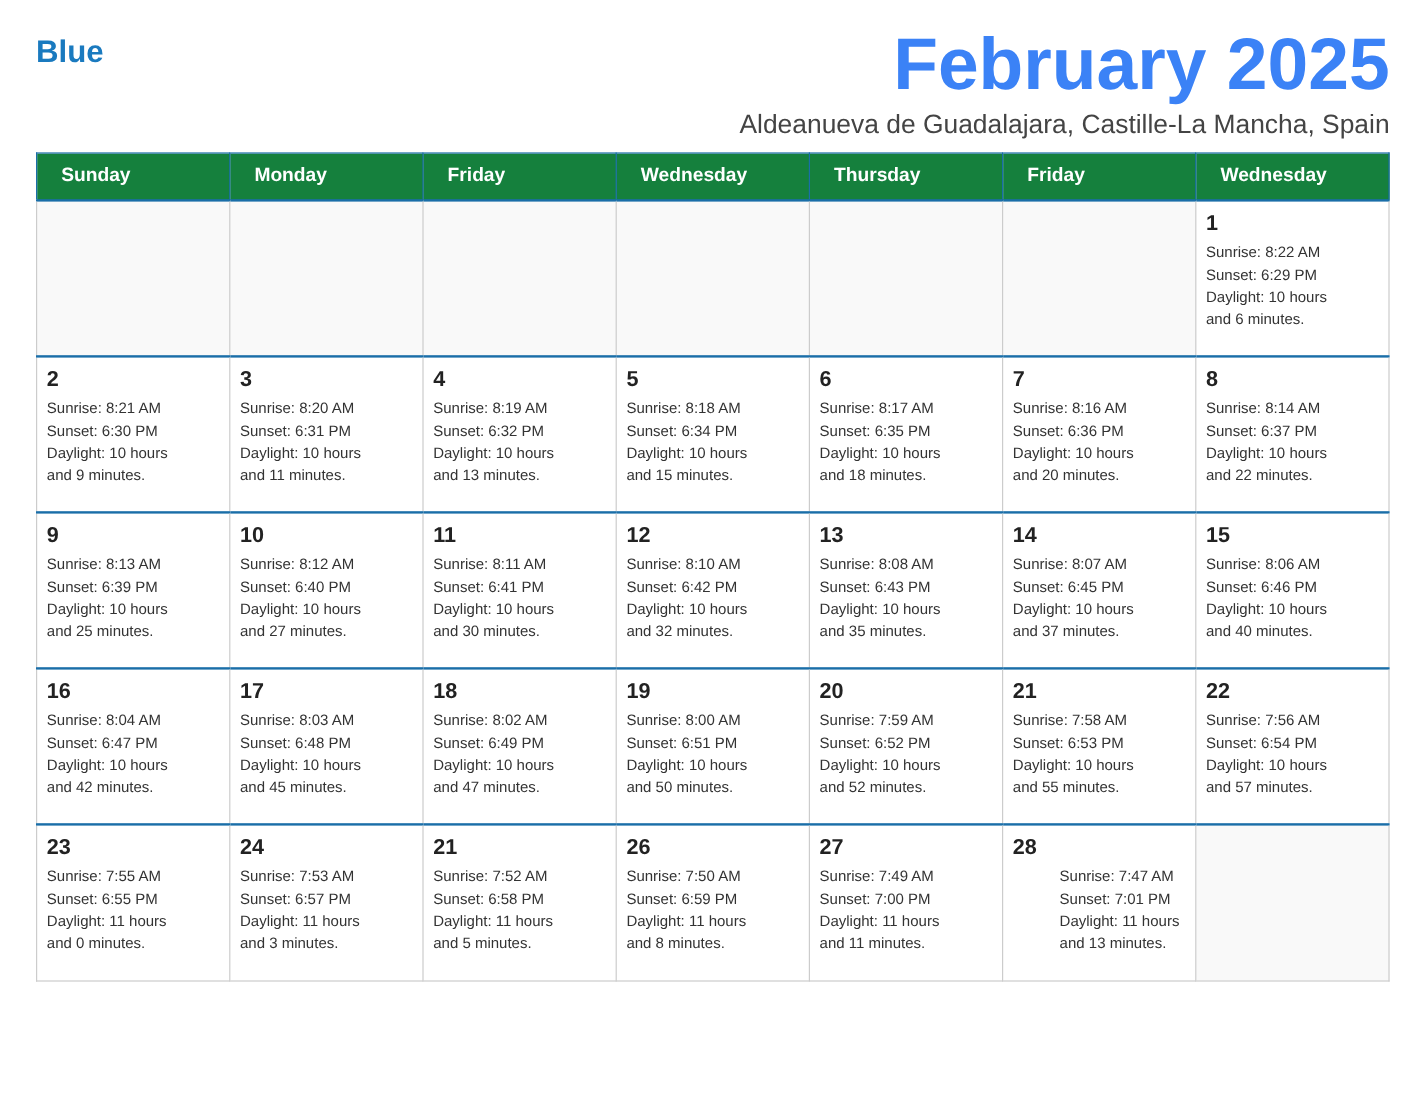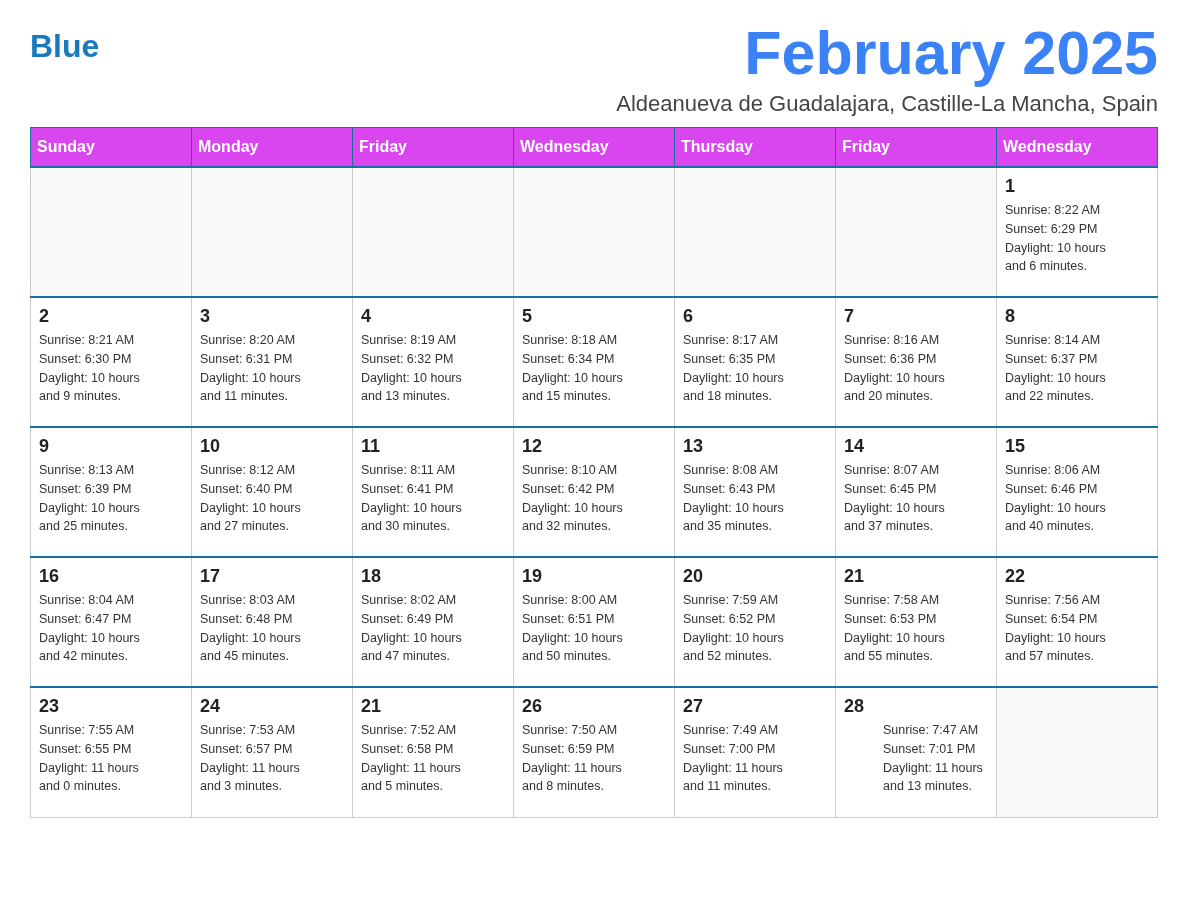--- a/index.html
+++ b/index.html
@@ -35,25 +35,25 @@
       font-size: 22px;
       color: #444;
       margin-top: 4px;
     }
     .calendar {
       width: 100%;
       border-collapse: collapse;
       margin-top: 10px;
     }
     .calendar th {
-      background-color: #d946ef;
+      background-color: #15803d;
       color: #fff;
       font-size: 16px;
       font-weight: bold;
-      padding: 10px 6px;
+      padding: 10px 20px;
       text-align: left;
       border: 1px solid #1a6ea8;
     }
     .calendar td {
       vertical-align: top;
       border: 1px solid #ccc;
       border-top: 2px solid #1a6ea8;
       padding: 8px 8px;
       width: 14.28%;
       min-height: 120px;
@@ -78,21 +78,21 @@
       font-size: 30px;
       font-weight: bold;
       color: #333;
     }
     .logo-row1 {
       display: flex;
       align-items: center;
     }
     .logo-row2 {
       color: #1a7abf;
-      font-size: 32px;
+      font-size: 26px;
       font-weight: bold;
       margin-top: -2px;
     }
   </style>
 </head>
 <body>
 
 <div class="header">
   <div class="logo">
     <div class="logo-row2">Blue</div>

